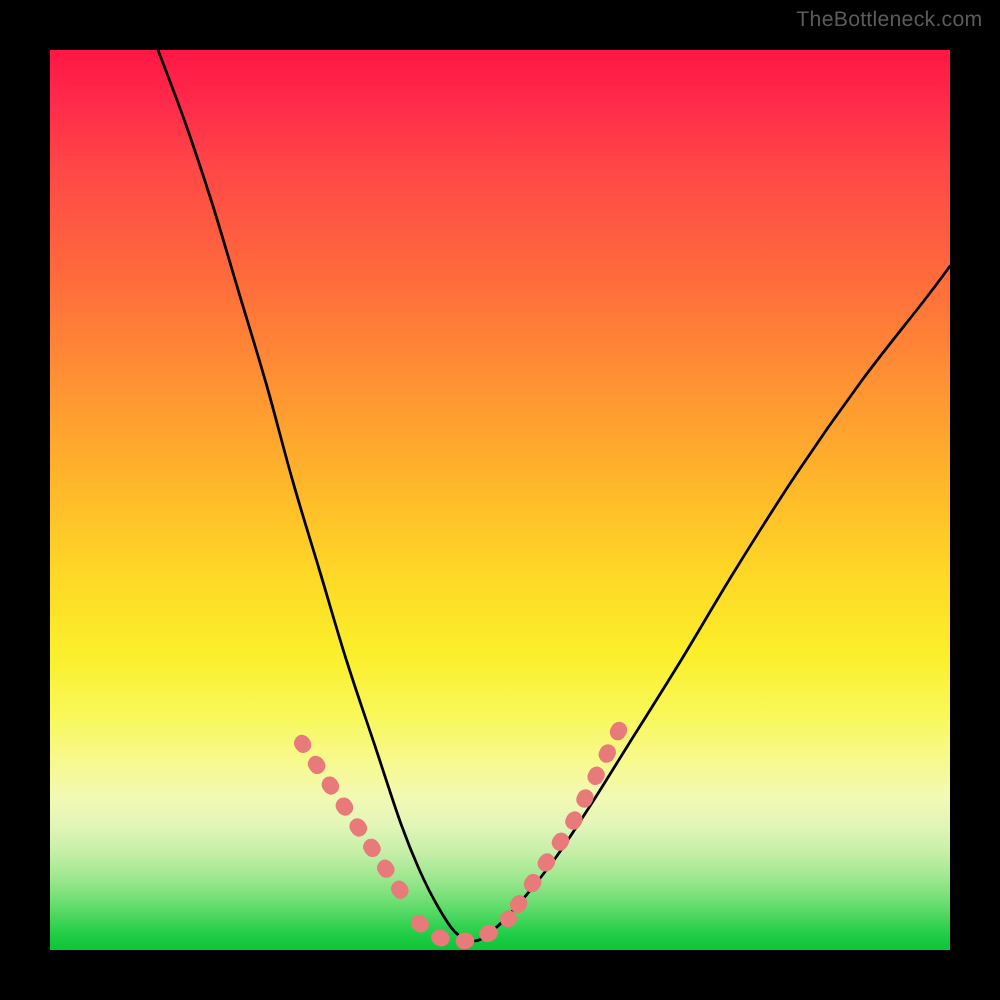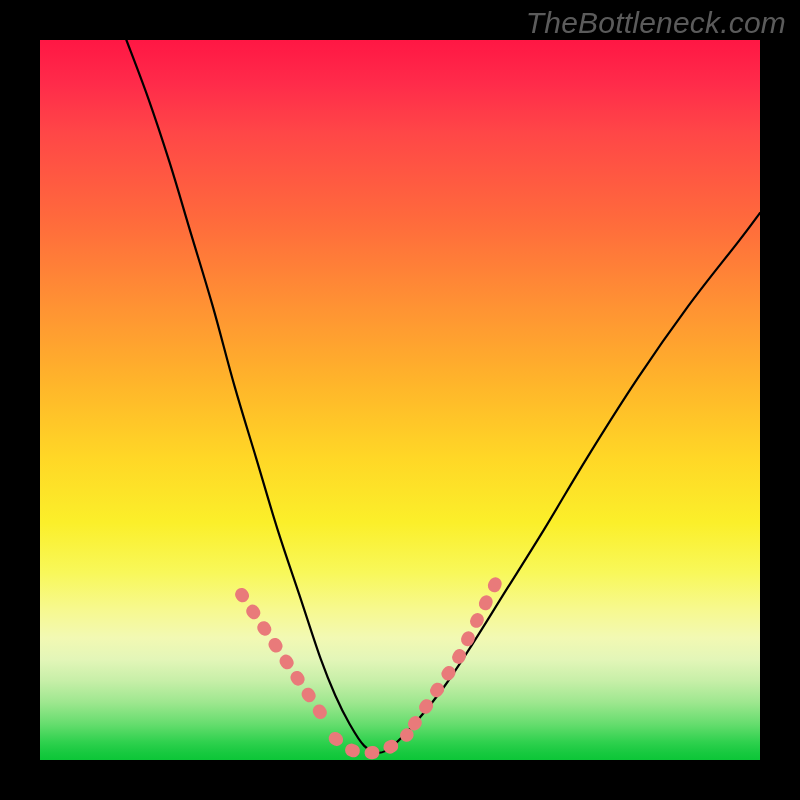--- a/index.html
+++ b/index.html
@@ -15,25 +15,24 @@
     position: relative;
     width: 800px;
     height: 800px;
     background: #000;
   }
   .watermark {
     position: absolute;
     top: 6px;
     right: 14px;
     color: #5b5b5b;
-    font-size: 30px;
+    font-size: 17px;
     font-weight: 400;
     letter-spacing: 0.2px;
     z-index: 5;
-    font-style: italic;
   }
   .plot-area {
     position: absolute;
     left: 40px;
     top: 40px;
     width: 720px;
     height: 720px;
     overflow: hidden;
   }
   

